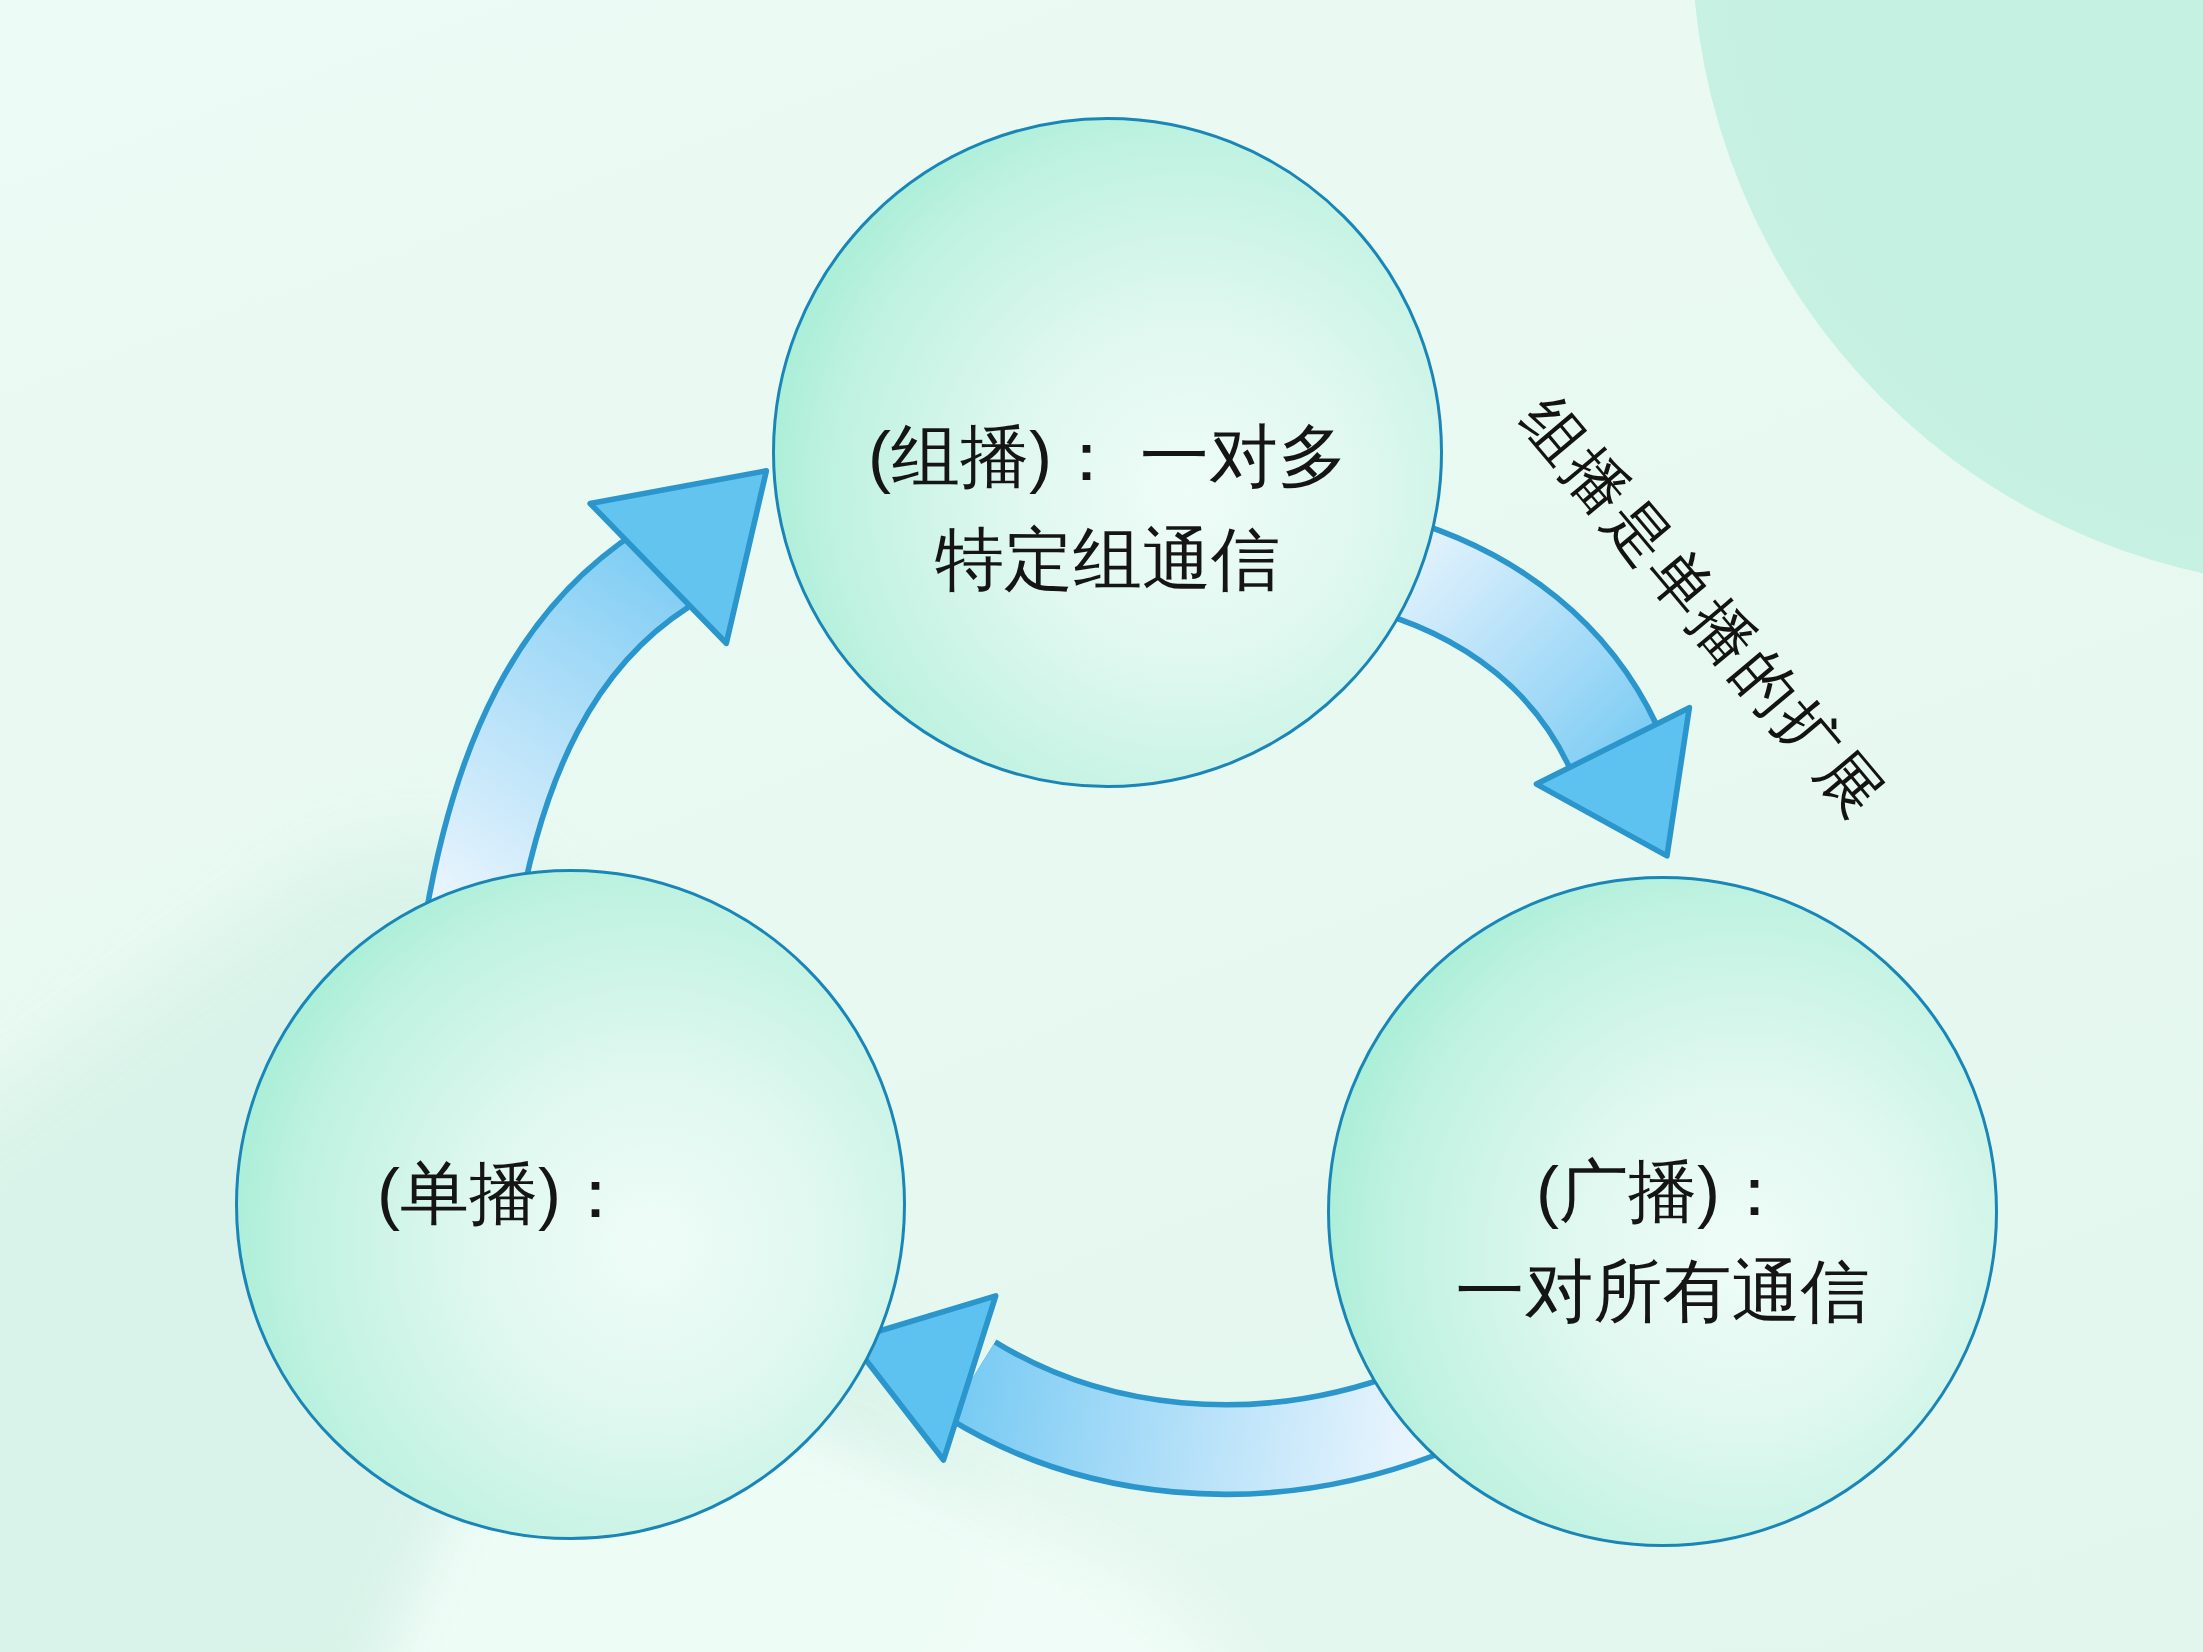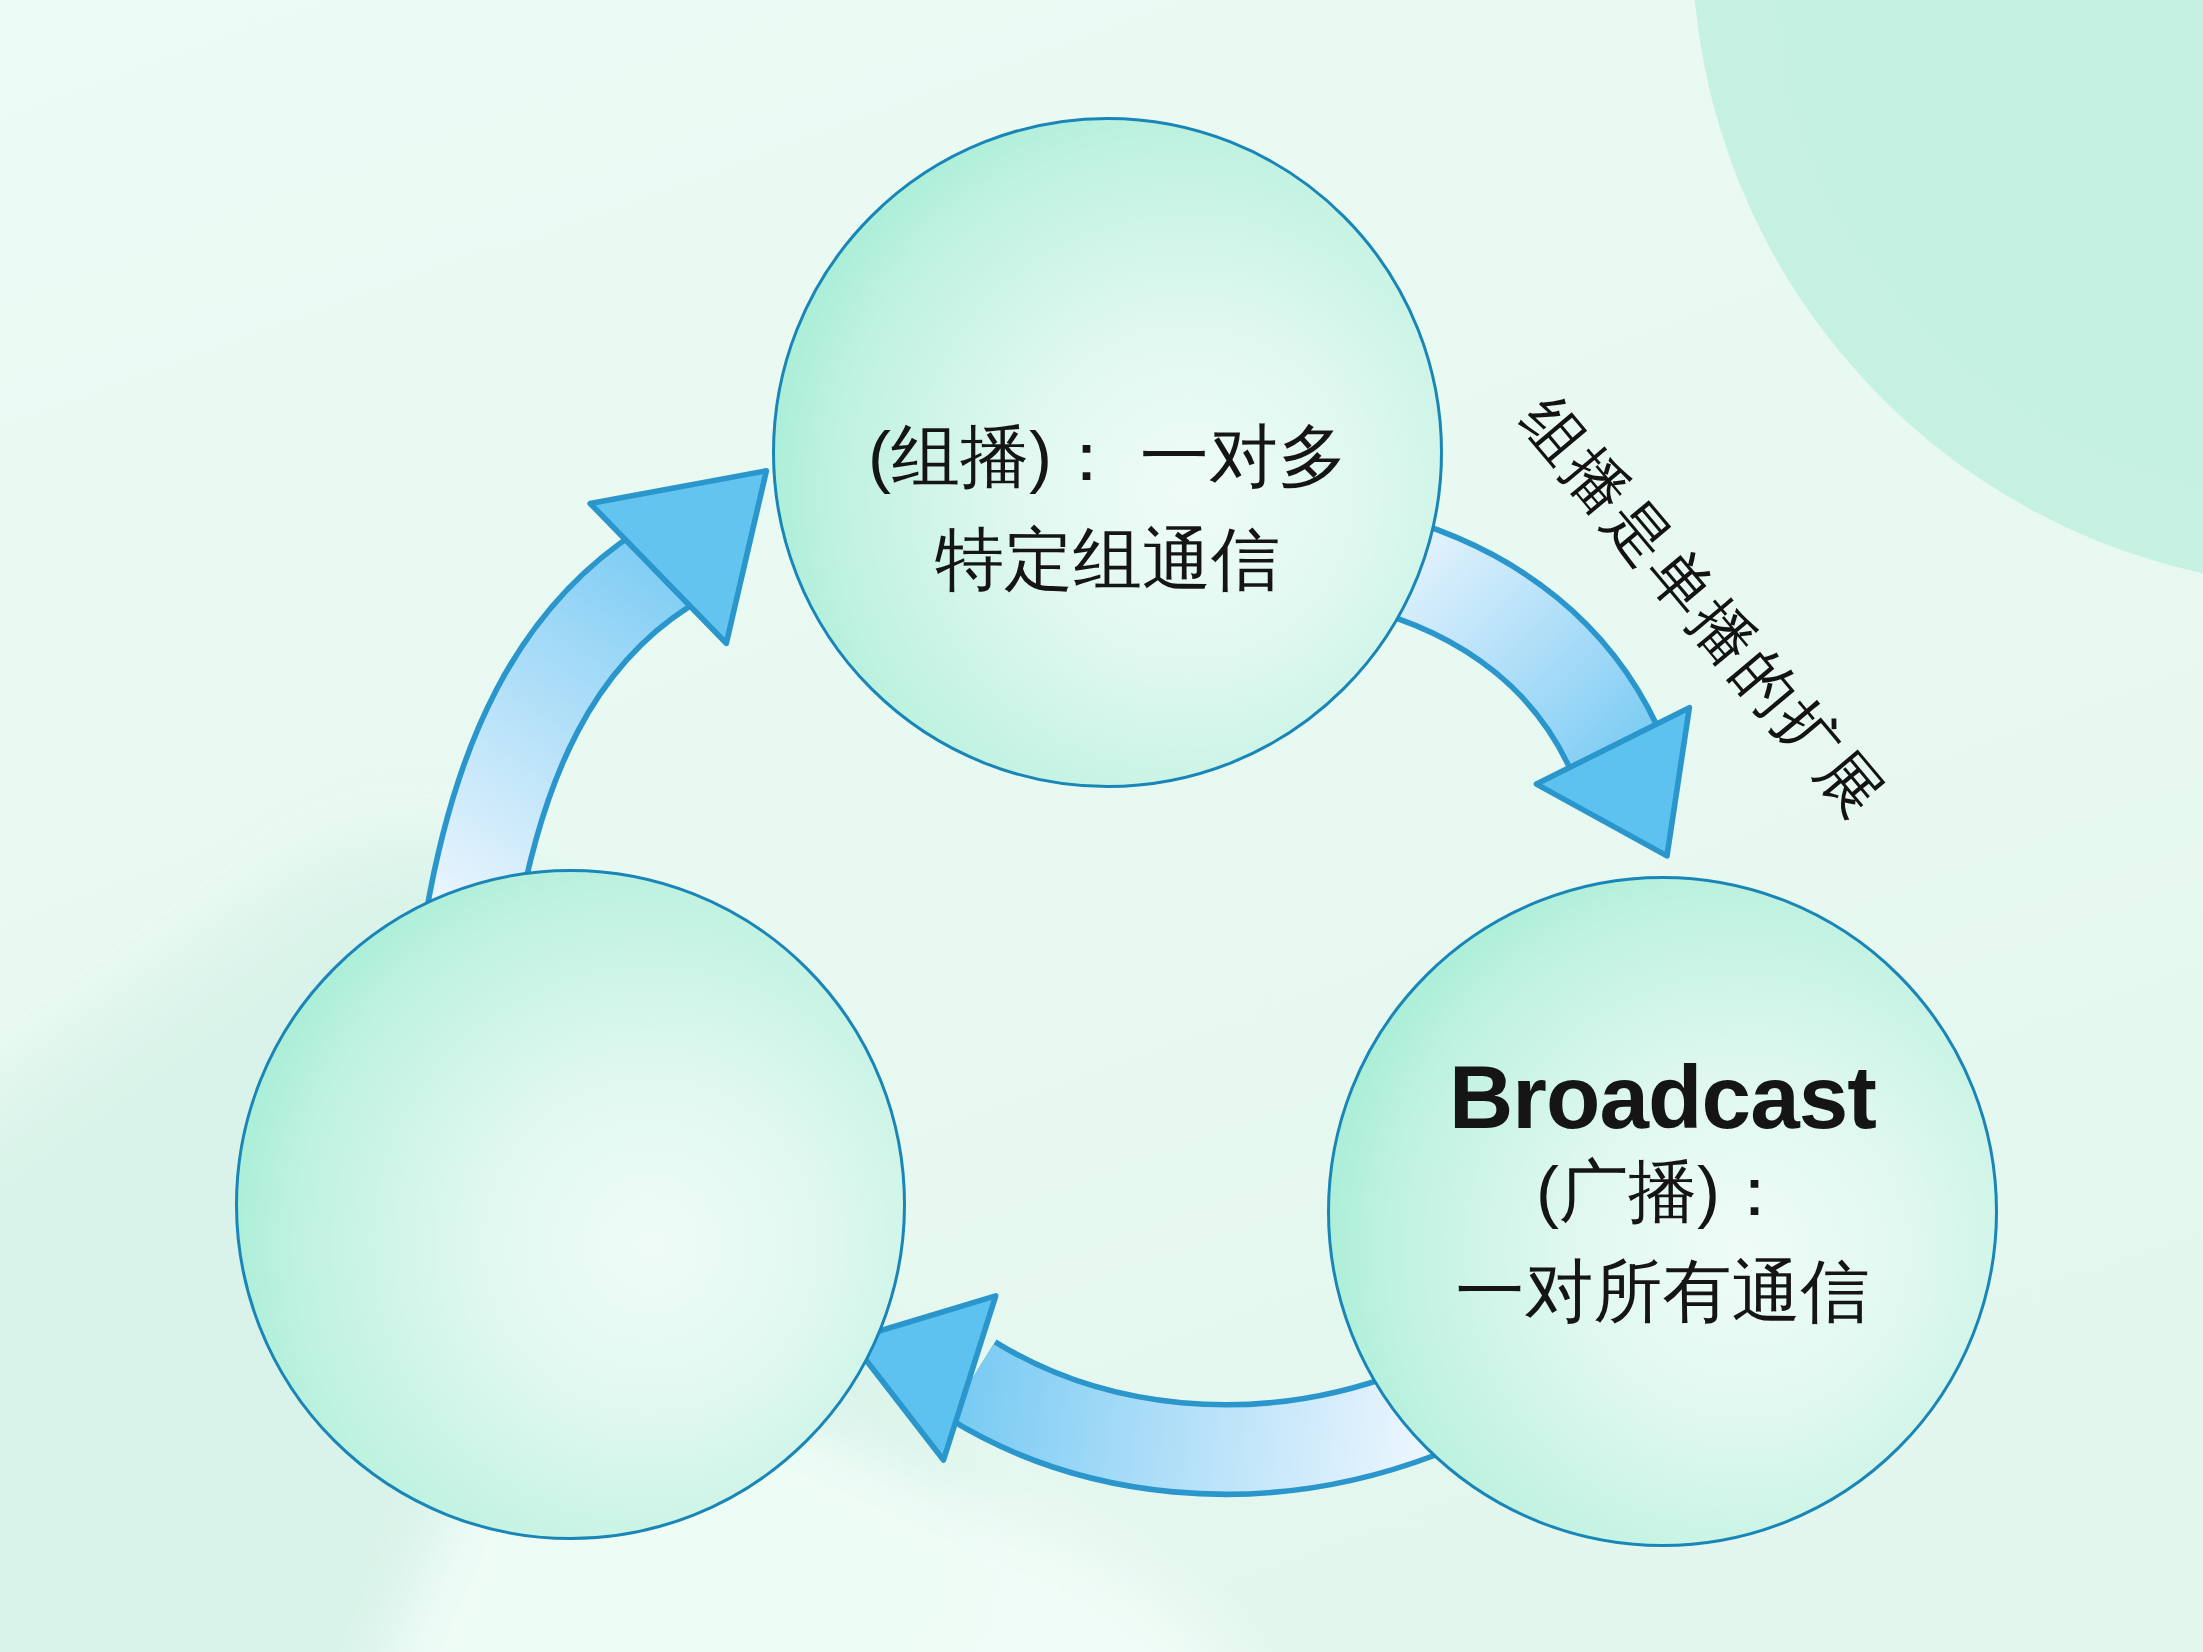--- a/index.html
+++ b/index.html
@@ -177,22 +177,22 @@
     </g>
   </svg>
 
   <div class="node node-multicast"></div>
   <div class="node node-unicast"></div>
   <div class="node node-broadcast"></div>
 
   <div class="tline sub mc-l1">(组播)： 一对多</div>
   <div class="tline sub mc-l2">特定组通信</div>
 
+  <div class="tline sub uc-l1">(单播)：</div>
 
-  <div class="tline title bc-title">Broadcast</div>
   <div class="tline sub bc-l1">(广播)：</div>
   <div class="tline sub bc-l2">一对所有通信</div>
 
   <div class="edge-label-diagonal">组播是单播的扩展</div>
 
 
 </div>
 
 
 </body></html>

